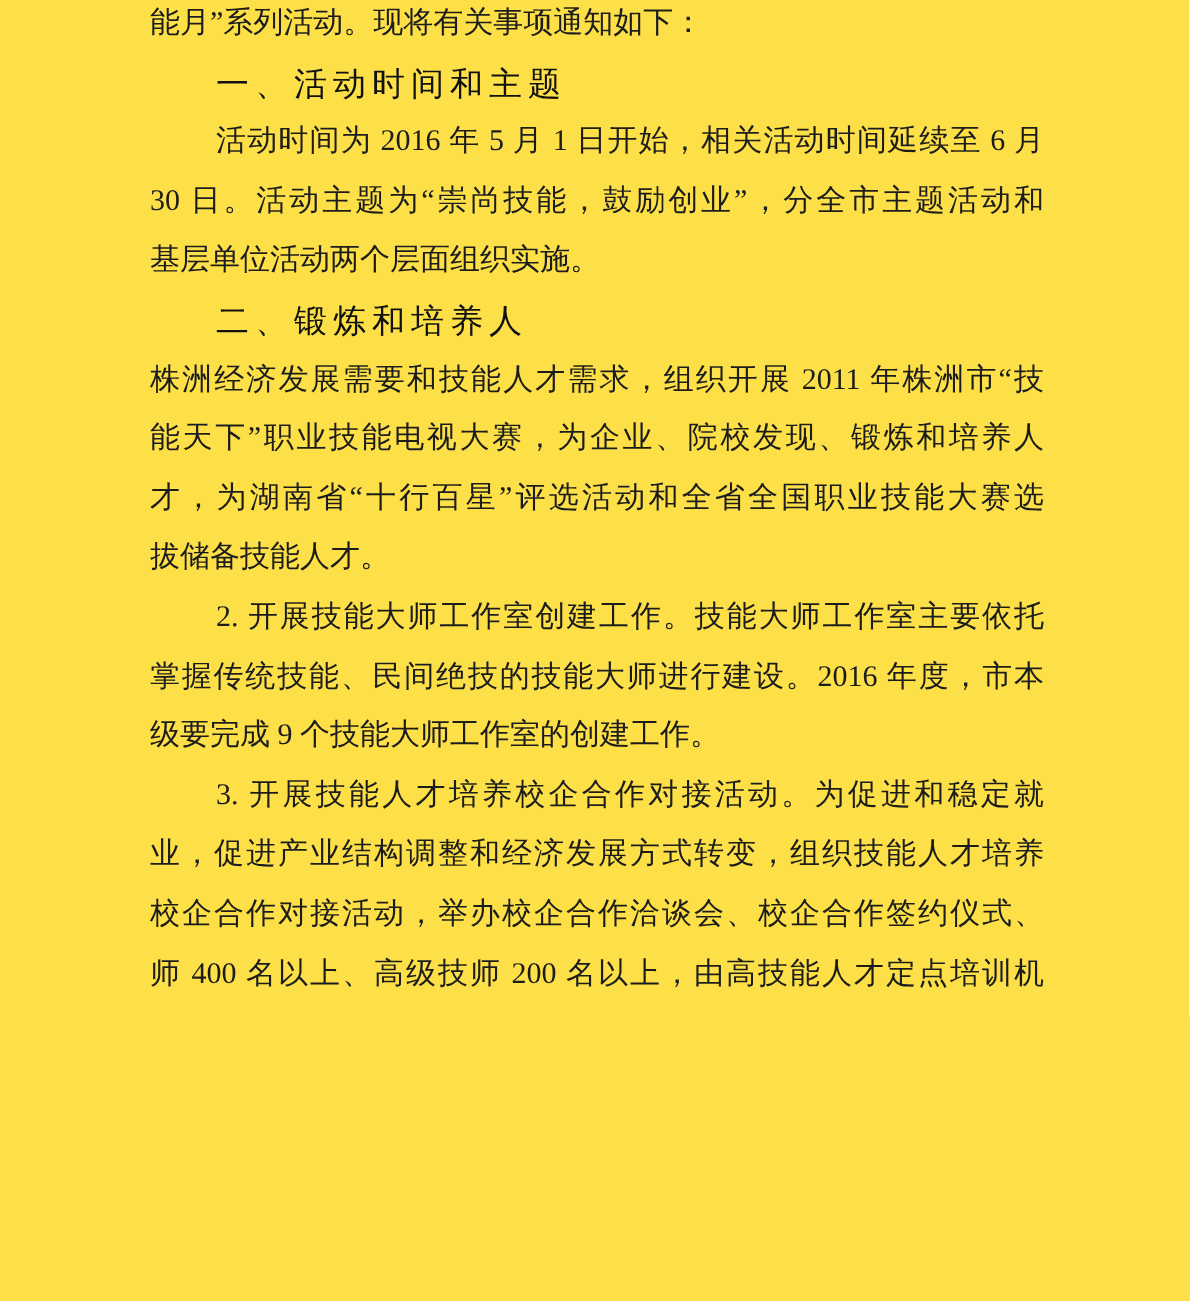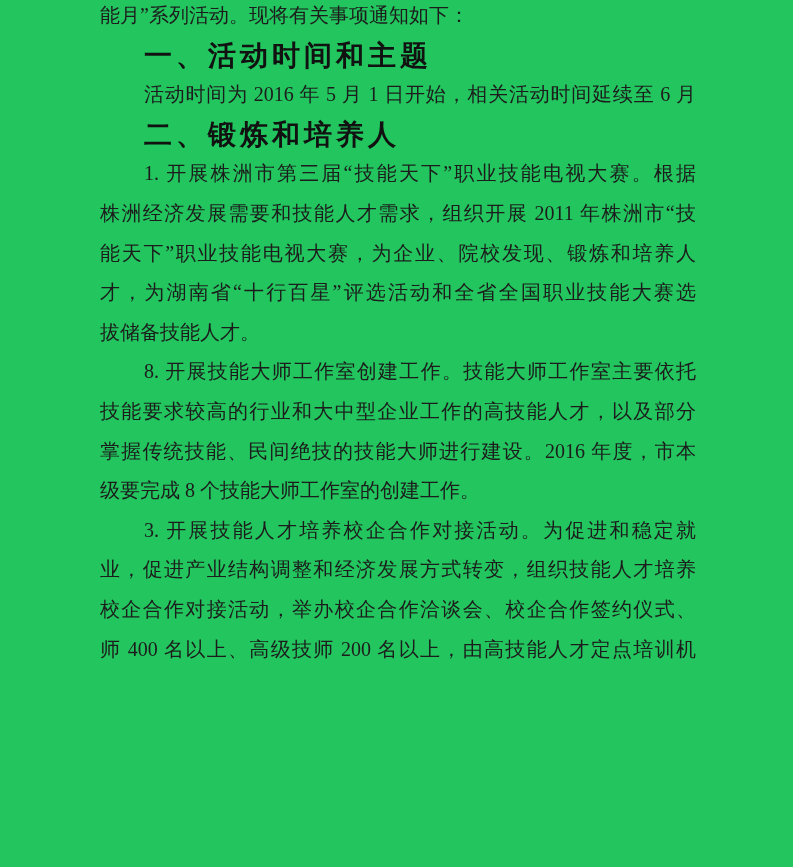--- a/index.html
+++ b/index.html
@@ -4,43 +4,43 @@
 <style>
   html, body {
     margin: 0;
     padding: 0;
     background: #ffffff;
   }
   .page {
     position: relative;
     width: 793px;
     height: 867px;
-    background: #22c55e;
+    background: #fde047;
     overflow: hidden;
   }
   .content {
     position: absolute;
     left: 100px;
     top: -4px;
     width: 596px;
   }
   .line {
     height: 39.6px;
     line-height: 39.6px;
     color: #1c1c1c;
     white-space: nowrap;
   }
   .body {
     font-family: "Liberation Serif", "DejaVu Serif", serif;
     font-size: 20px;
   }
   .heading {
     font-family: "Liberation Sans", "DejaVu Sans", sans-serif;
-    font-weight: 700;
-    font-size: 28px;
+    font-weight: 400;
+    font-size: 22px;
     letter-spacing: 4px;
     color: #111111;
   }
   .indent {
     padding-left: 44px;
   }
   .fill {
     white-space: normal;
     text-align: justify;
     text-align-last: justify;
@@ -48,28 +48,28 @@
   }
 </style>
 </head>
 <body>
 
 <div class="page">
   <div class="content">
     <div class="line body">能月”系列活动。现将有关事项通知如下：</div>
     <div class="line heading indent">一、活动时间和主题</div>
     <div class="line body indent fill">活动时间为 2016 年 5 月 1 日开始，相关活动时间延续至 6 月</div>
+    <div class="line body fill">30 日。活动主题为“崇尚技能，鼓励创业”，分全市主题活动和</div>
+    <div class="line body">基层单位活动两个层面组织实施。</div>
     <div class="line heading indent">二、锻炼和培养人</div>
-    <div class="line body indent fill">1. 开展株洲市第三届“技能天下”职业技能电视大赛。根据</div>
     <div class="line body fill">株洲经济发展需要和技能人才需求，组织开展 2011 年株洲市“技</div>
     <div class="line body fill">能天下”职业技能电视大赛，为企业、院校发现、锻炼和培养人</div>
     <div class="line body fill">才，为湖南省“十行百星”评选活动和全省全国职业技能大赛选</div>
     <div class="line body">拔储备技能人才。</div>
-    <div class="line body indent fill">8. 开展技能大师工作室创建工作。技能大师工作室主要依托</div>
-    <div class="line body fill">技能要求较高的行业和大中型企业工作的高技能人才，以及部分</div>
+    <div class="line body indent fill">2. 开展技能大师工作室创建工作。技能大师工作室主要依托</div>
     <div class="line body fill">掌握传统技能、民间绝技的技能大师进行建设。2016 年度，市本</div>
-    <div class="line body">级要完成 8 个技能大师工作室的创建工作。</div>
+    <div class="line body">级要完成 9 个技能大师工作室的创建工作。</div>
     <div class="line body indent fill">3. 开展技能人才培养校企合作对接活动。为促进和稳定就</div>
     <div class="line body fill">业，促进产业结构调整和经济发展方式转变，组织技能人才培养</div>
     <div class="line body fill">校企合作对接活动，举办校企合作洽谈会、校企合作签约仪式、</div>
     <div class="line body fill">师 400 名以上、高级技师 200 名以上，由高技能人才定点培训机</div>
   </div>
 </div>
 
 </body></html>

